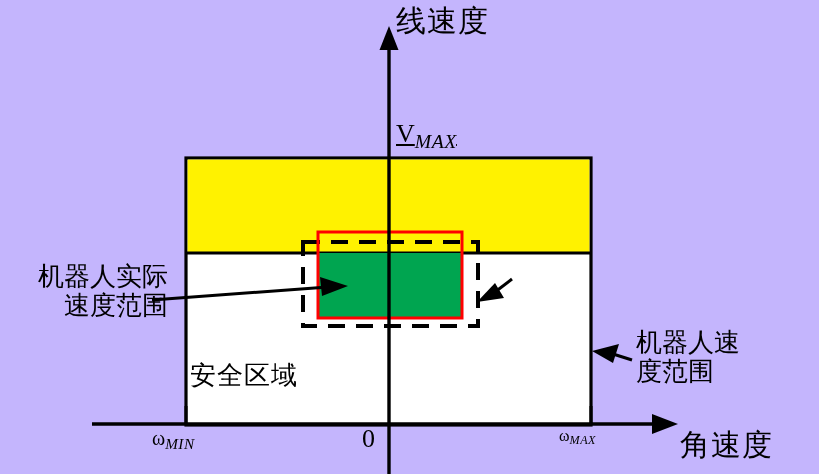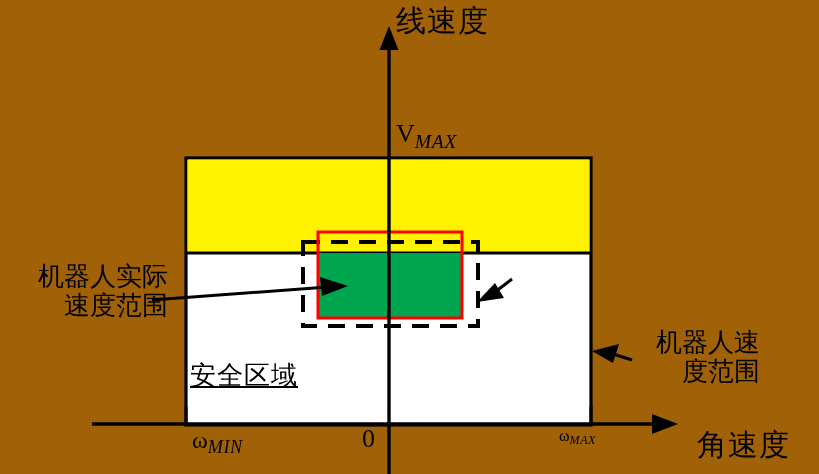--- a/index.html
+++ b/index.html
@@ -7,21 +7,21 @@
     padding: 0;
     background: #ffffff;
   }
   body {
     font-family: "Liberation Serif", "DejaVu Serif", serif;
   }
   #stage {
     position: relative;
     width: 819px;
     height: 474px;
-    background: #a16207;
+    background: #c4b5fd;
     overflow: hidden;
   }
   #diagram-svg {
     position: absolute;
     left: 0;
     top: 0;
     width: 819px;
     height: 474px;
   }
   .lbl {
@@ -32,48 +32,48 @@
   }
   .cjk {
     font-family: "DejaVu Sans", "Liberation Sans", sans-serif;
     font-weight: 400;
   }
   .serif-it {
     font-family: "Liberation Serif", "DejaVu Serif", serif;
   }
   
   #axis-y-title { left: 396px; top: 4px;  font-size: 30px; letter-spacing: 1px; }
-  #axis-x-title { left: 680px; top: 428px; font-size: 30px; letter-spacing: 1px; margin-left: 17px; }
+  #axis-x-title { left: 680px; top: 428px; font-size: 30px; letter-spacing: 1px; }
 
   
-  #tick-wmin { left: 152px; top: 427px; font-size: 24px; margin-left: 40px; }
+  #tick-wmin { left: 152px; top: 427px; font-size: 20px; }
   #tick-zero { left: 362px; top: 424px; font-size: 26px; }
   #tick-wmax { left: 559px; top: 427px; font-size: 16px; }
-  #label-vmax { left: 396px; top: 119px; font-size: 26px; }
+  #label-vmax { left: 396px; top: 119px; font-size: 26px; text-decoration: underline; }
   .sub {
     font-size: 0.76em;
     font-style: italic;
     vertical-align: -0.28em;
     letter-spacing: 0.5px;
   }
   .var { font-style: normal; }
 
   
   #label-unsafe { left: 196px; top: 163px; font-size: 26px; letter-spacing: 1px; }
-  #label-safe   { left: 190px; top: 361px; font-size: 26px; letter-spacing: 1px; text-decoration: underline; }
+  #label-safe   { left: 190px; top: 361px; font-size: 26px; letter-spacing: 1px; }
 
   
   #label-actual-range {
     left: 8px; top: 262px; font-size: 26px; letter-spacing: 0px;
     text-align: right; width: 160px;
   }
   #label-dwa { left: 515px; top: 272px; font-size: 25px; letter-spacing: 0px; }
   #label-robot-range {
     left: 636px; top: 328px; font-size: 26px; letter-spacing: 0px;
-    text-align: right; width: 124px;
+    text-align: left; width: 124px;
   }
 </style>
 </head>
 <body>
 
 <div id="stage">
 
   <svg id="diagram-svg" viewBox="0 0 819 474">
     <defs>
       <marker id="arrowFilled" markerWidth="12" markerHeight="12" refX="1" refY="4" orient="auto" markerUnits="strokeWidth">

